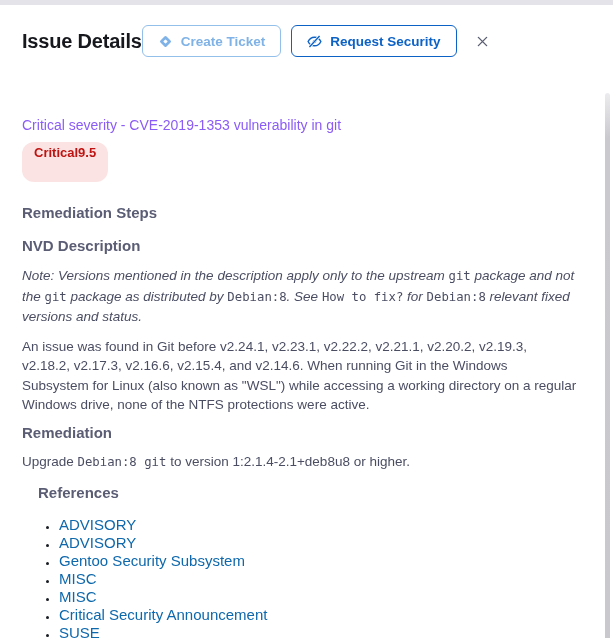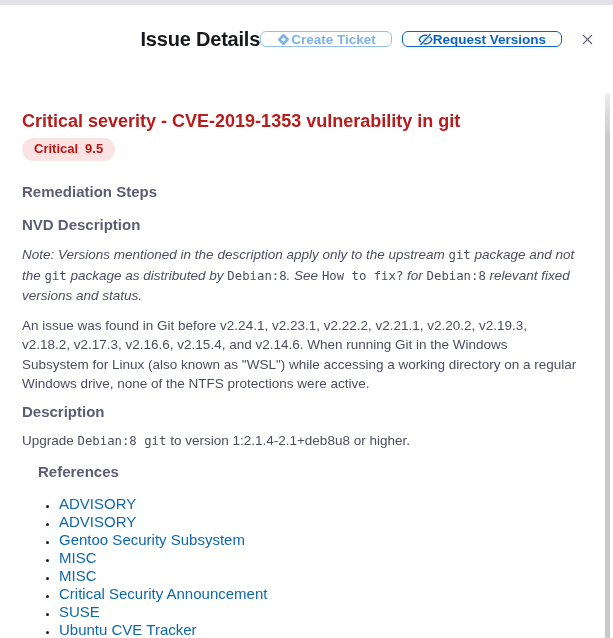--- a/index.html
+++ b/index.html
@@ -8,52 +8,52 @@
     font-family: "Liberation Sans", sans-serif;
     background:#ffffff;
     position:relative;
     overflow:hidden;
     color:#4b4e63;
   }
   .top-bar { height:5px; width:100%; background:#e3e3e9; }
 
   
   .header {
-    display:flex; align-items:center; justify-content:flex-end;
+    display:flex; align-items:center; justify-content:flex-start;
     padding:20px 14px 0 22px;
   }
   .page-title {
     font-size:20px; font-weight:700; color:#17181d; letter-spacing:-0.2px;
     line-height:28px;
   }
   .header-actions { display:flex; align-items:center; gap:10px; }
   .btn {
-    display:inline-flex; align-items:center; 
+    display:inline-flex; align-items:center; gap:8px;
     background:#fff; border-radius:6px; cursor:pointer;
     font-family:"Liberation Sans", sans-serif;
-    font-size:13.5px; font-weight:700; height:16px; padding:0 15px;
+    font-size:13.5px; font-weight:700; height:32px; padding:0 15px;
   }
   .btn-disabled { color:#7fb2e6; border:1px solid #93bfeb; }
   .btn-primary  { color:#0d62c6; border:1.5px solid #0d62c6; }
   .btn .icon { display:inline-flex; align-items:center; }
   .close-btn {
     background:none; border:none; cursor:pointer; color:#5c5f73;
     display:inline-flex; align-items:center; padding:4px; margin-left:4px;
   }
 
   
   .content { padding:0 22px; max-width:600px; }
   .issue-title {
-    margin-top:58px; font-size:18px; font-weight:700; color:#b91c1c;
+    margin-top:58px; font-size:14px; font-weight:400; color:#8b5cf6;
     line-height:21px;
   }
   .severity-badge {
-    display:inline-flex; align-items:center; gap:7px;
+    display:inline-flex; align-items:center; 
     margin-top:6px; background:#fbe3e3; color:#be1310;
-    font-size:13px; font-weight:700; padding:3px 12px 4px; border-radius:12px;
+    font-size:13px; font-weight:700; padding:3px 12px 21px; border-radius:12px;
     line-height:16px;
   }
   h3.section-heading {
     font-size:15px; font-weight:700; color:#5a5d74; line-height:17px;
   }
   .h-steps { margin-top:22px; }
   .h-nvd   { margin-top:16px; }
   .h-rem   { margin-top:9px; }
   .h-ref   { margin-top:12px;padding-left:16px; }
   p { font-size:13.5px; line-height:19.5px; color:#4b4e63; }
@@ -99,21 +99,21 @@
     </button>
     <button class="btn btn-primary">
       <span class="icon">
         <svg viewBox="0 0 16 16" width="15" height="15" aria-hidden="true">
           <path d="M8 3.4c3 0 5.6 2 6.8 4.6C13.6 10.6 11 12.6 8 12.6S2.4 10.6 1.2 8C2.4 5.4 5 3.4 8 3.4z" fill="none" stroke="currentColor" stroke-width="1.5"></path>
           <circle cx="8" cy="8" r="1.9" fill="currentColor"></circle>
           <line x1="2.6" y1="13.8" x2="13.4" y2="2.2" stroke="#ffffff" stroke-width="3"></line>
           <line x1="2.6" y1="13.8" x2="13.4" y2="2.2" stroke="currentColor" stroke-width="1.5"></line>
         </svg>
       </span>
-      <span>Request Versions</span>
+      <span>Request Security</span>
     </button>
     <button class="close-btn">
       <svg viewBox="0 0 16 16" width="15" height="15" aria-hidden="true">
         <path d="M3.6 3.6 L12.4 12.4 M12.4 3.6 L3.6 12.4" stroke="currentColor" stroke-width="1.5" stroke-linecap="round"></path>
       </svg>
     </button>
   </div>
 </div>
 
 <div class="content">
@@ -125,21 +125,21 @@
   </div>
 
   <h3 class="section-heading h-steps">Remediation Steps</h3>
 
   <h3 class="section-heading h-nvd">NVD Description</h3>
 
   <p class="note-para"><span class="seg-bold">Note:</span><span class="seg-italic"> Versions mentioned in the description apply only to the upstream </span><span class="seg-code">git</span><span class="seg-italic"> package and not the </span><span class="seg-code">git</span><span class="seg-italic"> package as distributed by </span><span class="seg-code">Debian:8</span><span class="seg-italic">. See </span><span class="seg-code">How to fix?</span><span class="seg-italic"> for </span><span class="seg-code">Debian:8</span><span class="seg-italic"> relevant fixed versions and status.</span></p>
 
   <p class="desc-para">An issue was found in Git before v2.24.1, v2.23.1, v2.22.2, v2.21.1, v2.20.2, v2.19.3, v2.18.2, v2.17.3, v2.16.6, v2.15.4, and v2.14.6. When running Git in the Windows Subsystem for Linux (also known as "WSL") while accessing a working directory on a regular Windows drive, none of the NTFS protections were active.</p>
 
-  <h3 class="section-heading h-rem">Description</h3>
+  <h3 class="section-heading h-rem">Remediation</h3>
 
   <p class="rem-para"><span class="seg-normal">Upgrade </span><span class="seg-code">Debian:8 git</span><span class="seg-normal"> to version 1:2.1.4-2.1+deb8u8 or higher.</span></p>
 
   <h3 class="section-heading h-ref">References</h3>
 
   <ul class="ref-list">
       <li><a href="#">ADVISORY</a></li>
       <li><a href="#">ADVISORY</a></li>
       <li><a href="#">Gentoo Security Subsystem</a></li>
       <li><a href="#">MISC</a></li>

